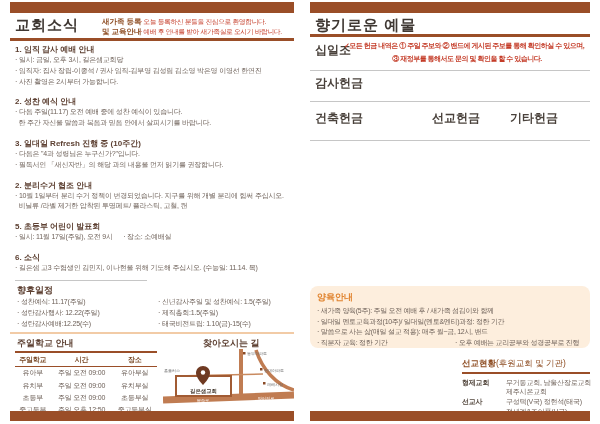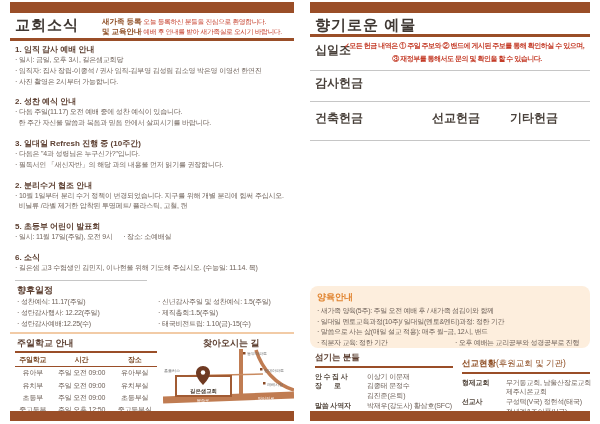--- a/index.html
+++ b/index.html
@@ -187,41 +187,20 @@
       <div class="nurture-line">· 새가족 양육(5주): 주일 오전 예배 후 / 새가족 섬김이와 함께</div>
       <div class="nurture-line">· 일대일 멘토교육과정(10주)/ 일대일(멘토&amp;멘티)과정: 정한 기간</div>
       <div class="nurture-line">· 말씀으로 사는 삶(매일 설교 적용): 매주 월~금, 12시, 밴드</div>
       <div style="display:flex;">
         <div class="nurture-line" style="width:138px;">· 직분자 교육: 정한 기간</div>
         <div class="nurture-line">· 오후 예배는 교리공부와 성경공부로 진행</div>
       </div>
     </div>
   </div>
 
-  <div class="abs" style="left:315px;top:352px;width:138px;">
-    <div class="svt-h" style="color:#5d4032;">섬기는 분들</div>
-    <div class="svt-underline"></div>
-    <div style="margin-top:4px;">
-      <div class="svt-row">
-        <div class="svt-role">안 수 집 사</div>
-        <div class="svt-names">이상기 이문재</div>
-      </div>
-      <div class="svt-row">
-        <div class="svt-role">장       로</div>
-        <div class="svt-names">김종태 문정수
-김진준(은퇴)</div>
-      </div>
-      <div class="svt-row">
-        <div class="svt-role">말씀 사역자</div>
-        <div class="svt-names">박재우(강도사) 황삼호(SFC)
-최기쁨(목사)</div>
-      </div>
-    </div>
-
-  </div>
 
   <div class="abs" style="left:462px;top:352px;width:128px;">
     <div>
       <span class="svt-h brown">선교현황</span><span class="svt-h brown" style="font-weight:normal;">(후원교회 및 기관)</span>
     </div>
     <div class="svt-underline"></div>
     <div style="margin-top:4px;">
       <div class="svt-row">
         <div class="svt-role" style="width:44px;">형제교회</div>
         <div class="svt-names">무거동교회, 남울산장로교회

